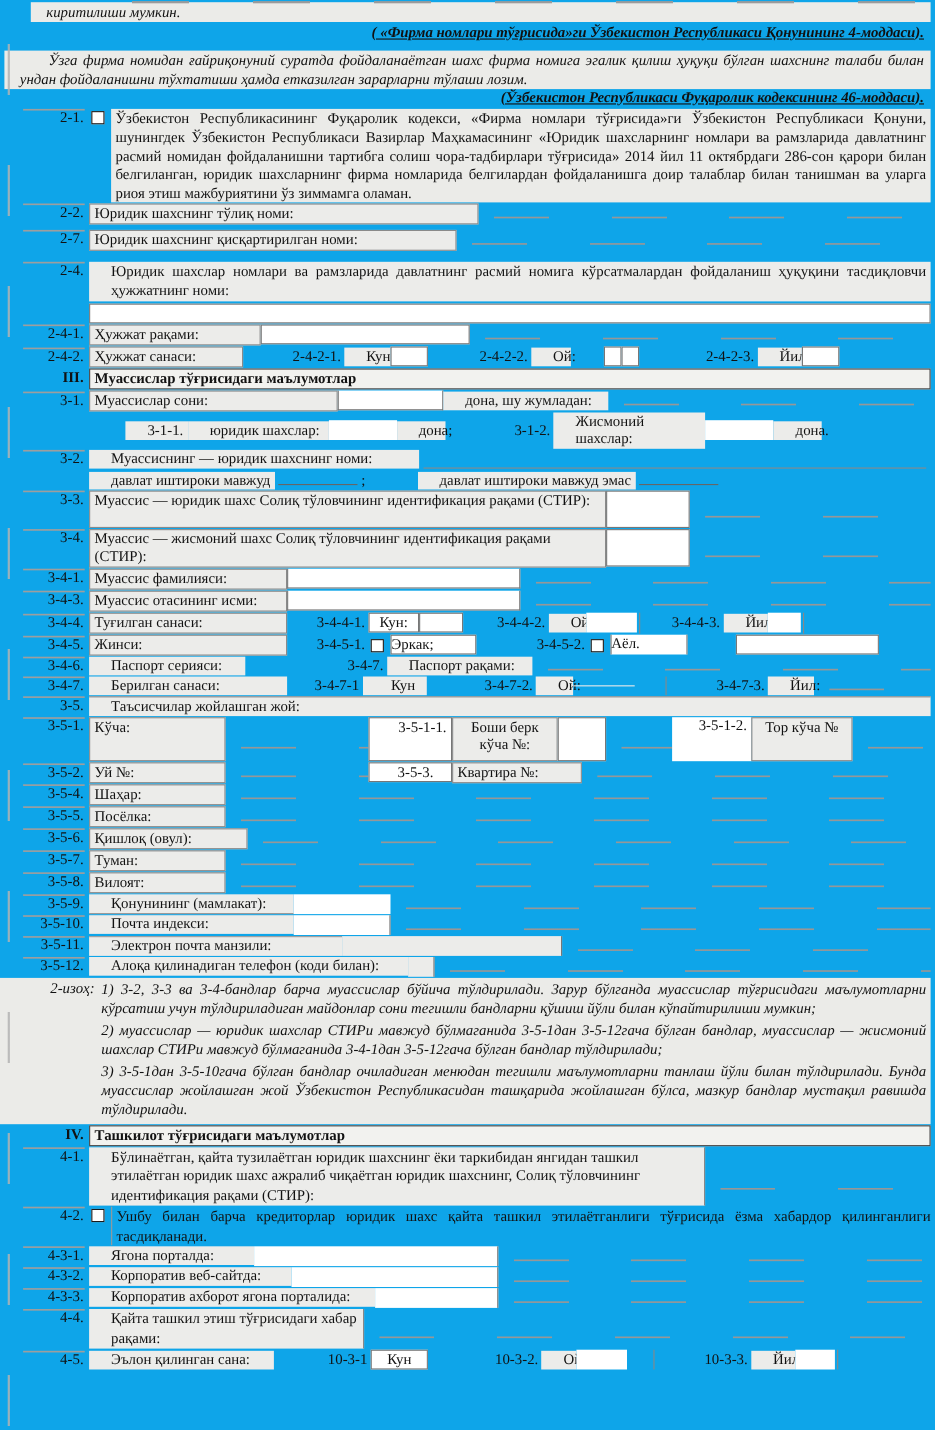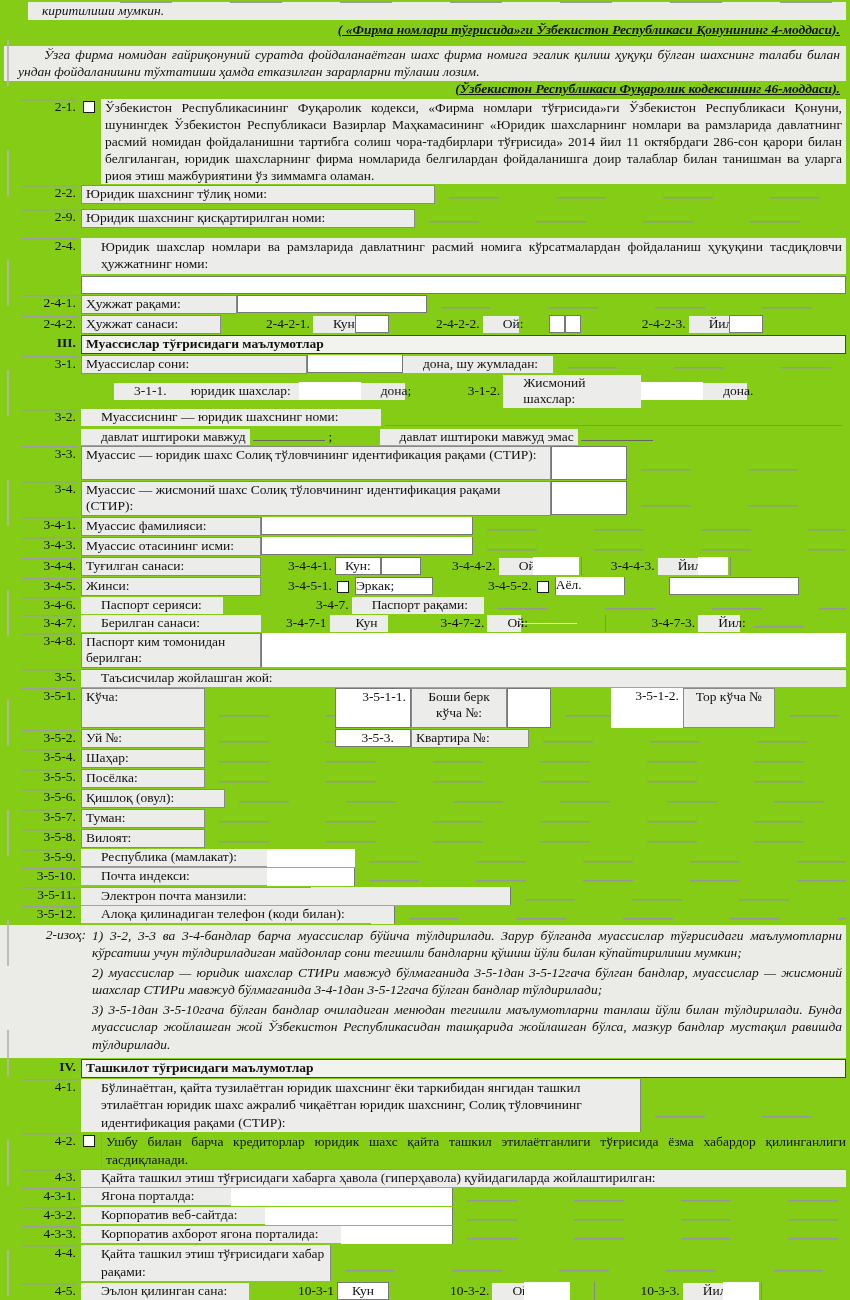--- a/index.html
+++ b/index.html
@@ -1,16 +1,16 @@
 <!DOCTYPE html>
 <html><head>
 <meta charset="utf-8">
 <style>
   html,body{margin:0;padding:0;background:#fff;}
-  #page{position:relative;width:850px;height:1300px;background:#84cc16;
+  #page{position:relative;width:850px;height:1300px;background:#0ea5e9;
         font-family:"Liberation Serif","DejaVu Serif",serif;font-size:13.5px;color:#111;
         overflow:hidden;box-sizing:border-box;padding:2px 4px 0 0;}
   
   #leftrule{position:absolute;left:7px;top:40px;bottom:0;width:1.5px;
         background:repeating-linear-gradient(180deg,#b3b3b3 0 46px,transparent 46px 110px);opacity:.85;}
   #topdashes{position:absolute;left:120px;right:10px;top:1px;height:2px;
         background:repeating-linear-gradient(90deg,#9b9b9b 0 52px,transparent 52px 110px);}
   .row{display:flex;align-items:flex-start;margin:1px 0;position:relative;}
   .num{flex:none;width:76px;text-align:right;padding-right:5px;
         background:linear-gradient(#9e9e9e,#9e9e9e) no-repeat right 4px top 0/56px 1.5px;}
@@ -62,21 +62,21 @@
   </div>
 
   <div class="row">
     <div class="num">2-2.</div>
     <div class="lbl" style="width:354px;">Юридик шахснинг тўлиқ номи:</div>
     <div class="dashes"></div>
   </div>
   <div class="gap2"></div>
 
   <div class="row">
-    <div class="num">2-9.</div>
+    <div class="num">2-7.</div>
     <div class="lbl" style="width:334px;">Юридик шахснинг қисқартирилган номи:</div>
     <div class="dashes"></div>
   </div>
   <div class="gap3"></div>
 
   <div class="row">
     <div class="num">2-4.</div>
     <div style="flex:1;">
       <div class="shade" style="text-align:justify;line-height:1.3;">Юридик шахслар номлари ва рамзларида давлатнинг расмий номига кўрсатмалардан фойдаланиш ҳуқуқини тасдиқловчи ҳужжатнинг номи:</div>
       <div class="white" style="width:100%;margin-top:2px;"></div>
@@ -216,25 +216,20 @@
     <div class="shade" style="width:58px;text-align:center;">Кун</div>
     <div class="dnum" style="margin-left:50px;">3-4-7-2.</div>
     <div class="shade" style="width:34px;">Ой:</div>
     <div class="shade" style="width:56px;"></div>
     <div class="vline" style="margin-left:28px;"></div>
     <div class="dnum" style="margin-left:40px;">3-4-7-3.</div>
     <div class="shade" style="width:42px;">Йил:</div>
     <div class="dashes"></div>
   </div>
 
-  <div class="row">
-    <div class="num">3-4-8.</div>
-    <div class="lbl" style="width:180px;min-height:34px;">Паспорт ким томонидан берилган:</div>
-    <div class="white" style="flex:1;height:34px;border:none;border-left:1px solid #777;"></div>
-  </div>
 
   <div class="row">
     <div class="num">3-5.</div>
     <div class="shade" style="flex:1;border-top:1px solid #888;">Таъсисчилар жойлашган жой:</div>
   </div>
 
   <div class="row">
     <div class="num">3-5-1.</div>
     <div class="lbl" style="width:124px;height:40px;">Кўча:</div>
     <div class="dashes short" style="width:130px;"></div>
@@ -277,21 +272,21 @@
     <div class="dashes"></div>
   </div>
   <div class="row">
     <div class="num">3-5-8.</div>
     <div class="lbl" style="width:124px;">Вилоят:</div>
     <div class="dashes"></div>
   </div>
 
   <div class="row">
     <div class="num">3-5-9.</div>
-    <div class="shade" style="width:186px;border-bottom:1px solid #999;">Республика (мамлакат):</div>
+    <div class="shade" style="width:186px;border-bottom:1px solid #999;">Қонунининг (мамлакат):</div>
     <div class="white" style="width:88px;border:none;"></div>
     <div class="dashes"></div>
   </div>
   <div class="row">
     <div class="num">3-5-10.</div>
     <div class="shade" style="width:186px;">Почта индекси:</div>
     <div class="white" style="width:88px;border:none;border-right:1px solid #777;"></div>
     <div class="dashes"></div>
   </div>
 
@@ -327,24 +322,20 @@
     <div class="shade" style="width:560px;line-height:1.3;border-right:1px solid #888;">Бўлинаётган, қайта тузилаётган юридик шахснинг ёки таркибидан янгидан ташкил этилаётган юридик шахс ажралиб чиқаётган юридик шахснинг, Солиқ тўловчининг идентификация рақами (СТИР):</div>
     <div class="dashes"></div>
   </div>
 
   <div class="row">
     <div class="num">4-2.</div>
     <div class="chk"></div>
     <div style="flex:1;text-align:justify;line-height:1.3;padding-left:4px;border-left:1px solid #999;">Ушбу билан барча кредиторлар юридик шахс қайта ташкил этилаётганлиги тўғрисида ёзма хабардор қилинганлиги тасдиқланади.</div>
   </div>
 
-  <div class="row">
-    <div class="num">4-3.</div>
-    <div class="shade" style="flex:1;border-top:1px solid #999;">Қайта ташкил этиш тўғрисидаги хабарга ҳавола (гиперҳавола) қуйидагиларда жойлаштирилган:</div>
-  </div>
 
   <div class="row">
     <div class="num">4-3-1.</div>
     <div class="shade" style="width:150px;">Ягона порталда:</div>
     <div class="white" style="width:222px;border:none;border-right:1px solid #777;"></div>
     <div class="dashes"></div>
   </div>
   <div class="row">
     <div class="num">4-3-2.</div>
     <div class="shade" style="width:184px;">Корпоратив веб-сайтда:</div>

